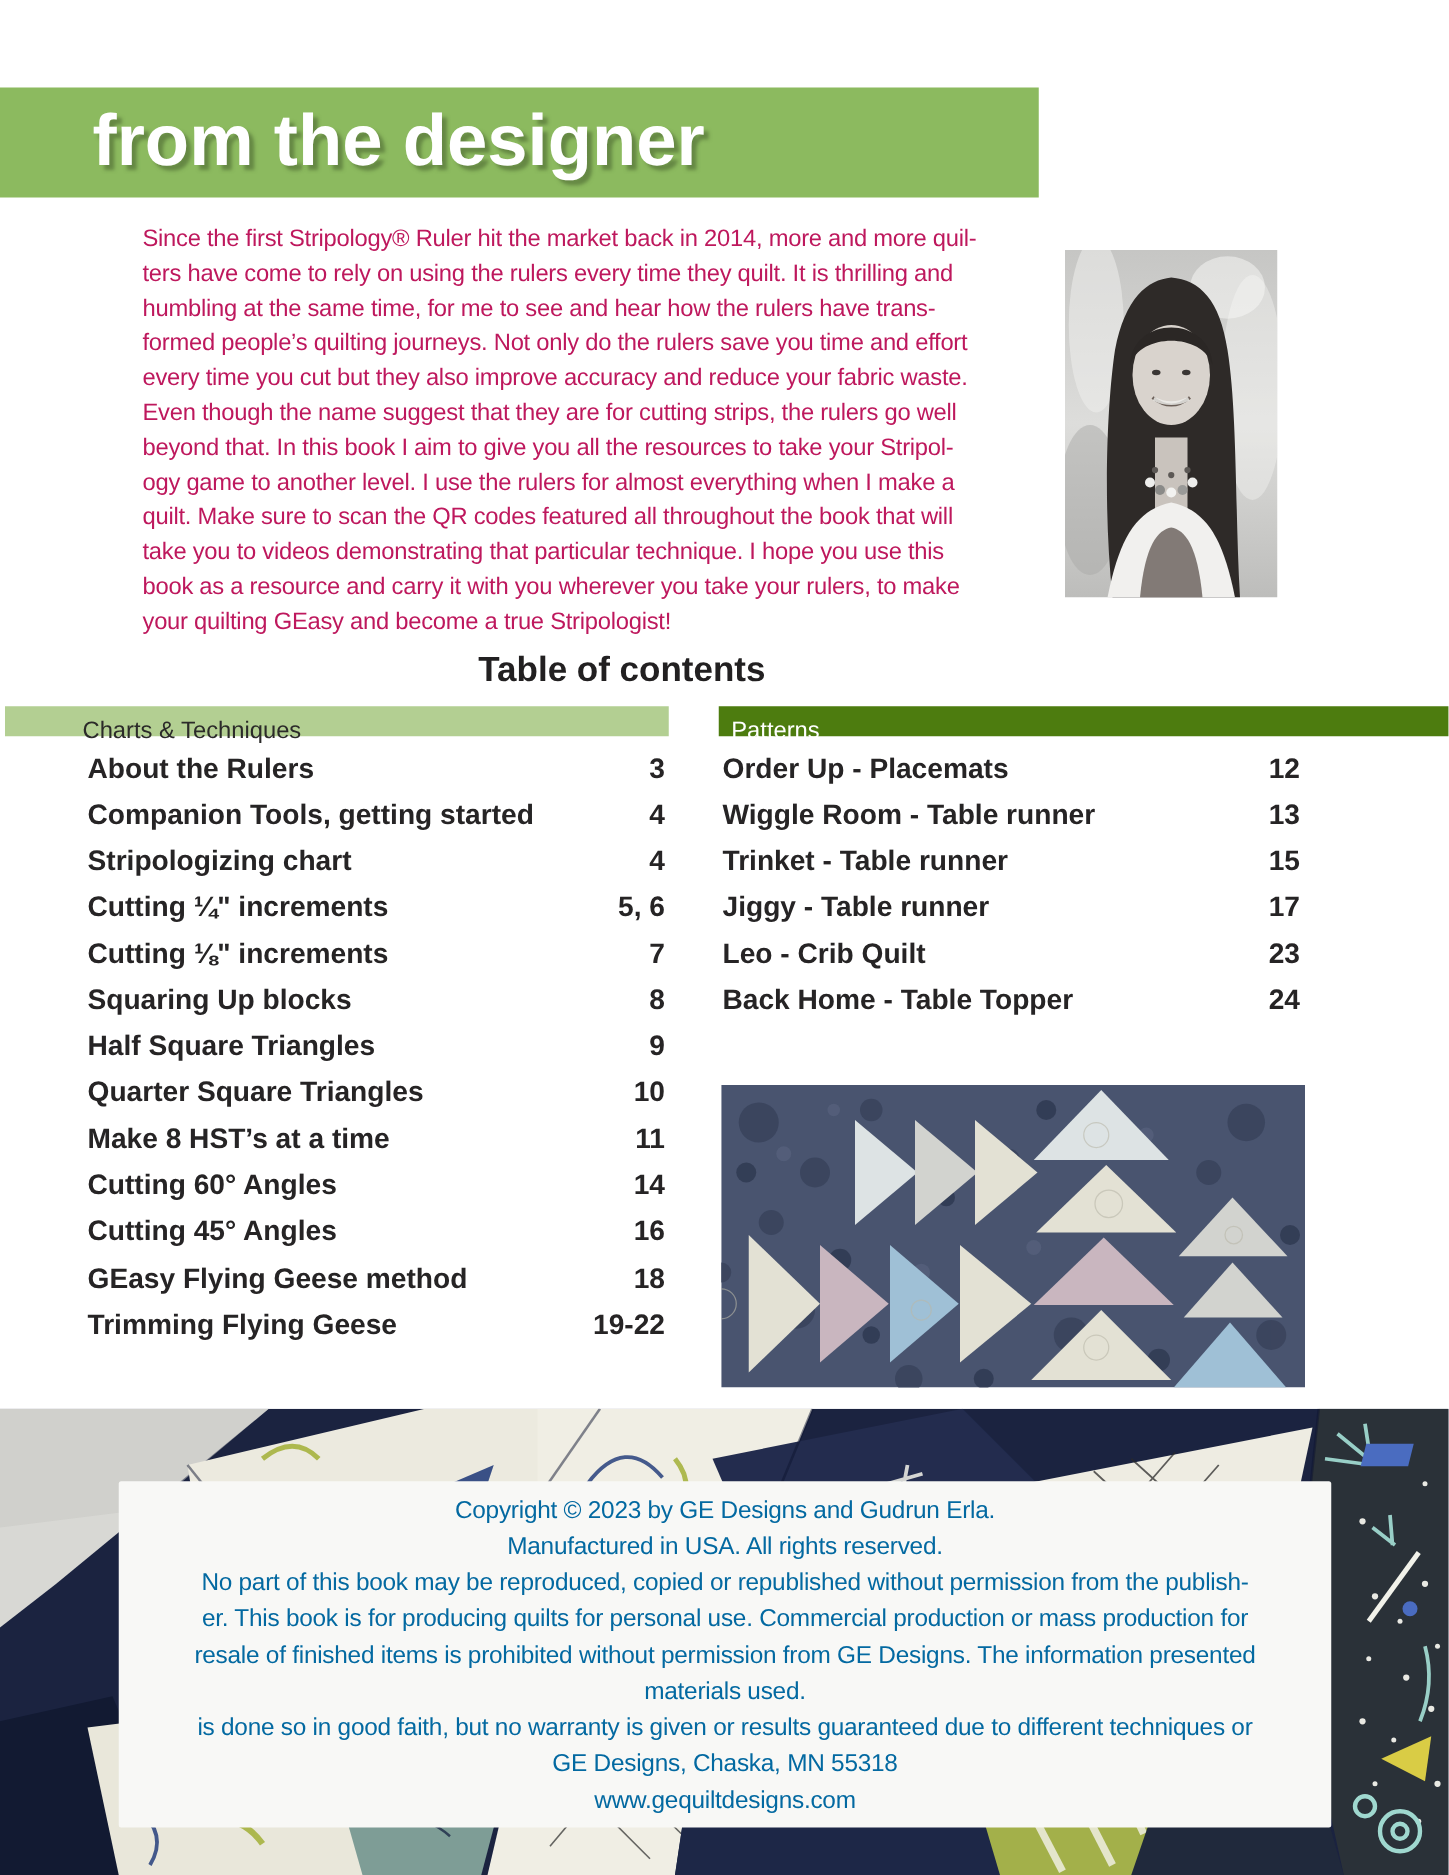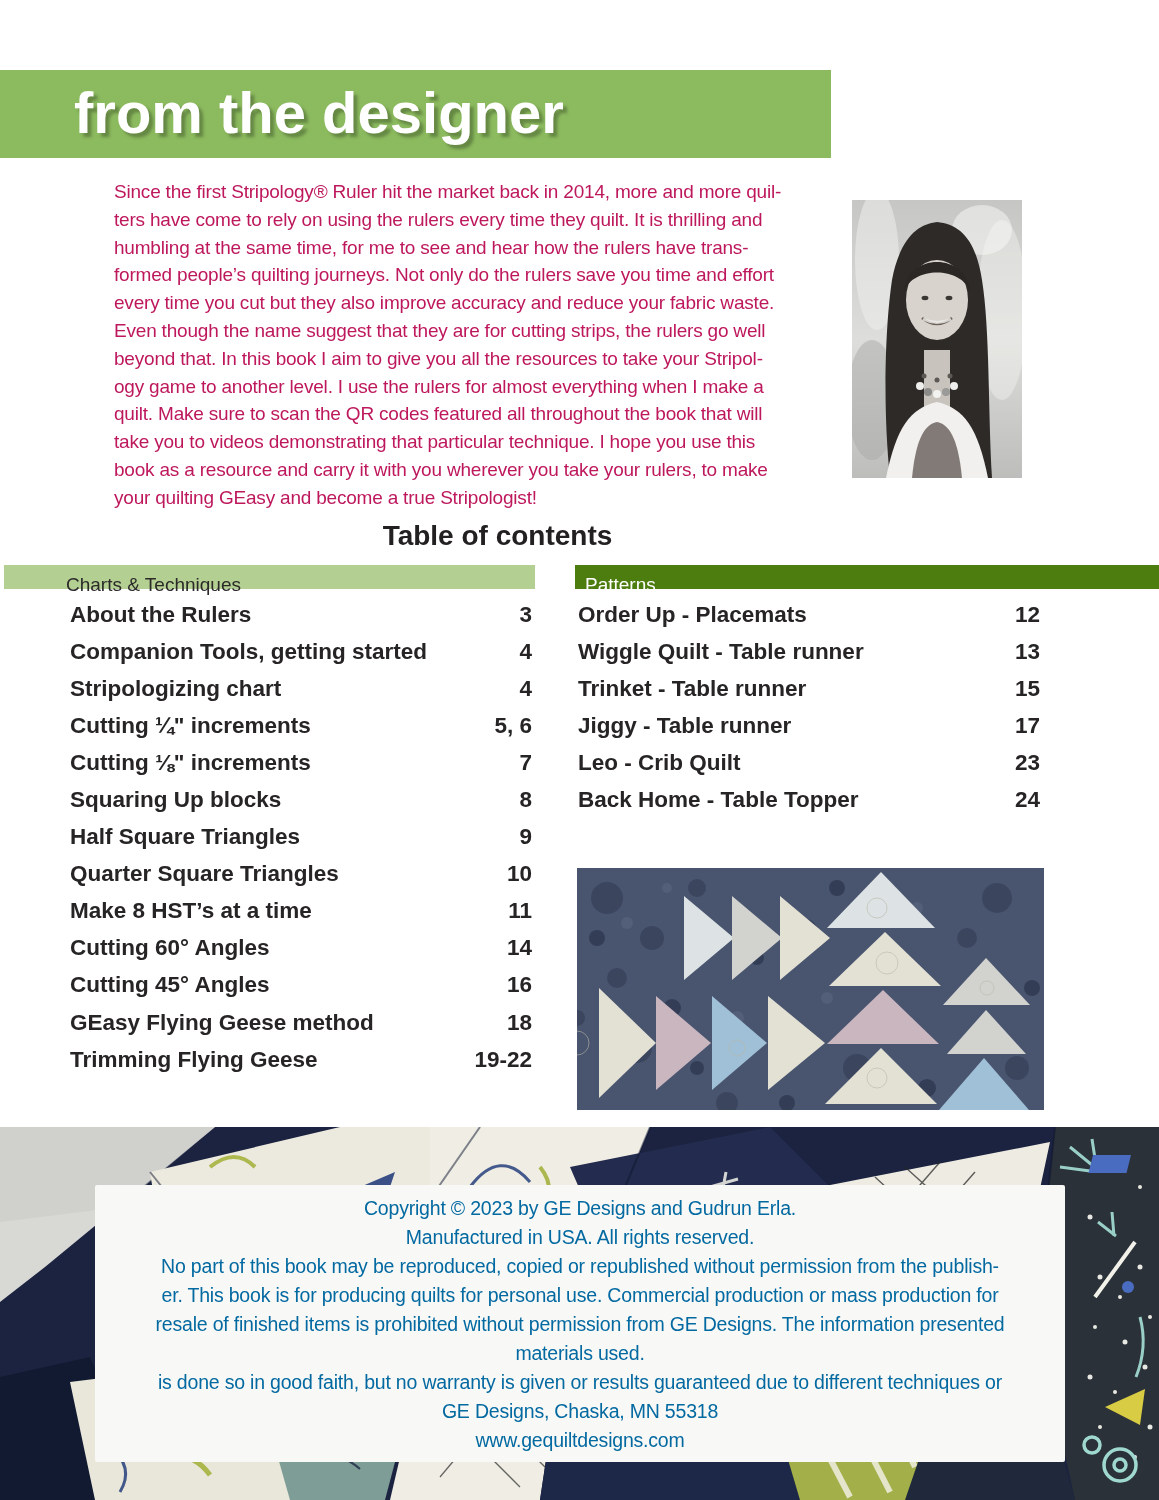--- a/index.html
+++ b/index.html
@@ -186,21 +186,21 @@
         <span class="pg">19-22</span>
       </div>
   </div>
 
   <div class="abs toc-list toc-list-right">
     <div class="toc-row">
         <span class="lbl">Order Up - Placemats</span>
         <span class="pg">12</span>
       </div>
     <div class="toc-row">
-        <span class="lbl">Wiggle Quilt - Table runner</span>
+        <span class="lbl">Wiggle Room - Table runner</span>
         <span class="pg">13</span>
       </div>
     <div class="toc-row">
         <span class="lbl">Trinket - Table runner</span>
         <span class="pg">15</span>
       </div>
     <div class="toc-row">
         <span class="lbl">Jiggy - Table runner</span>
         <span class="pg">17</span>
       </div>

